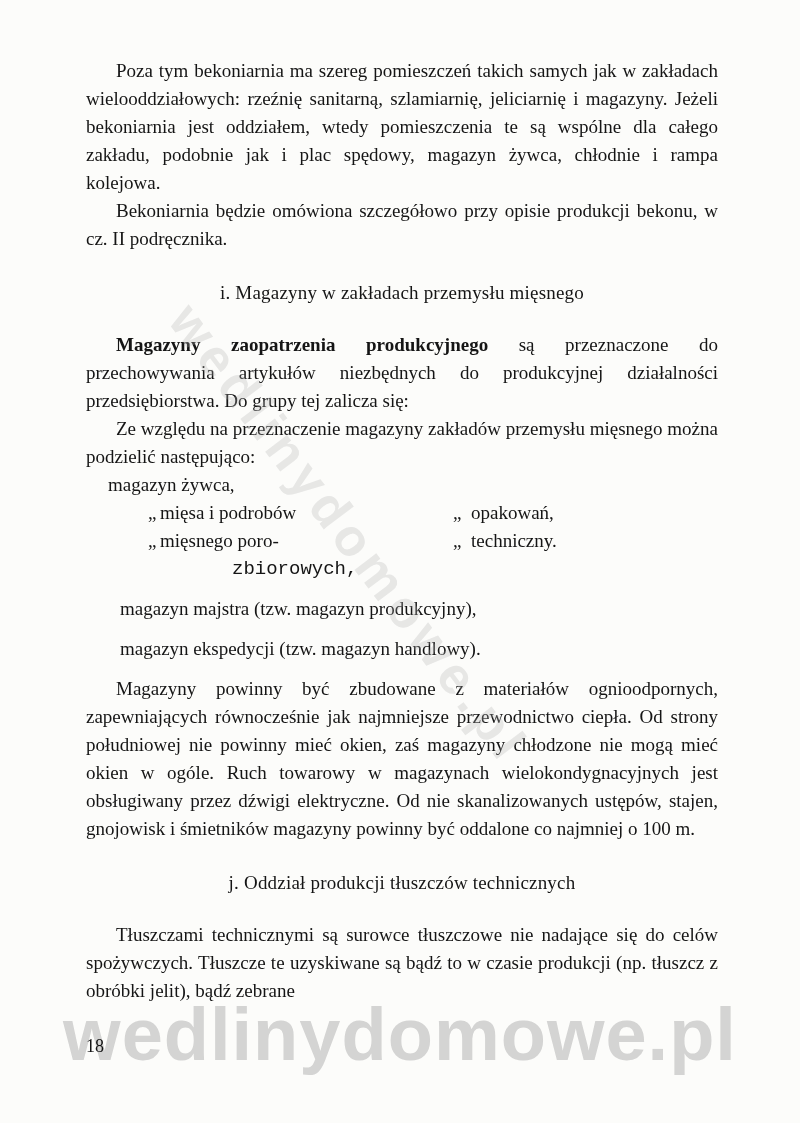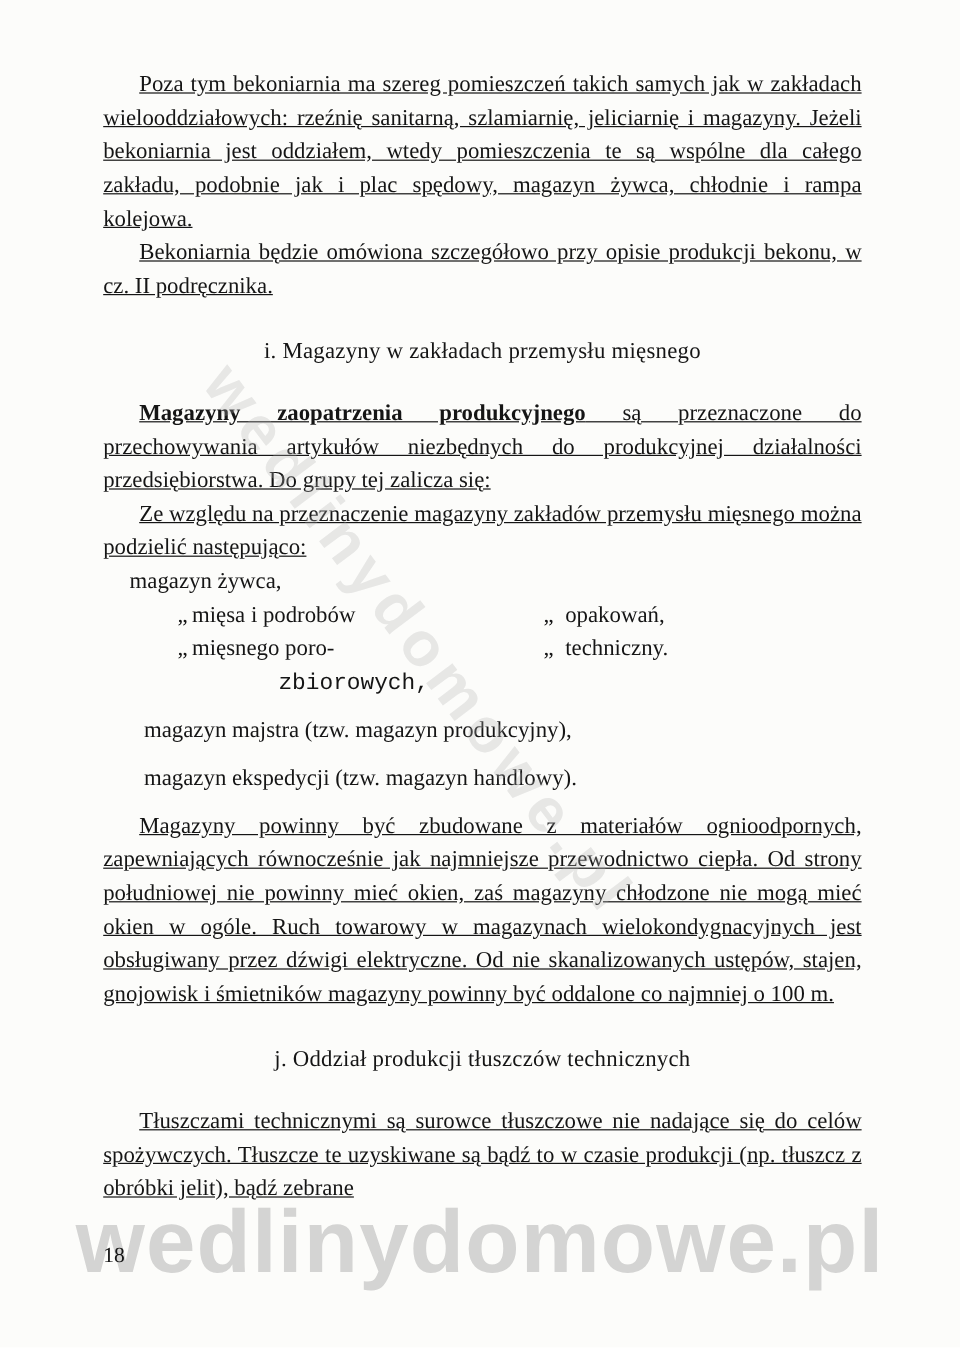--- a/index.html
+++ b/index.html
@@ -18,21 +18,21 @@
   .text-block {
     position: absolute;
     left: 86px;
     top: 57px;
     width: 632px;
     font-size: 19px;
     line-height: 28px;
     z-index: 2;
   }
 
-  .para { margin: 0; text-align: justify; text-decoration: underline; }
+  .para { margin: 0; text-align: justify; }
   .indent { text-indent: 30px; }
 
   .heading {
     font-size: 19px;
     font-weight: normal;
     text-align: center;
     margin: 26px 0 24px 0;
     letter-spacing: 0.2px;
   }
 

